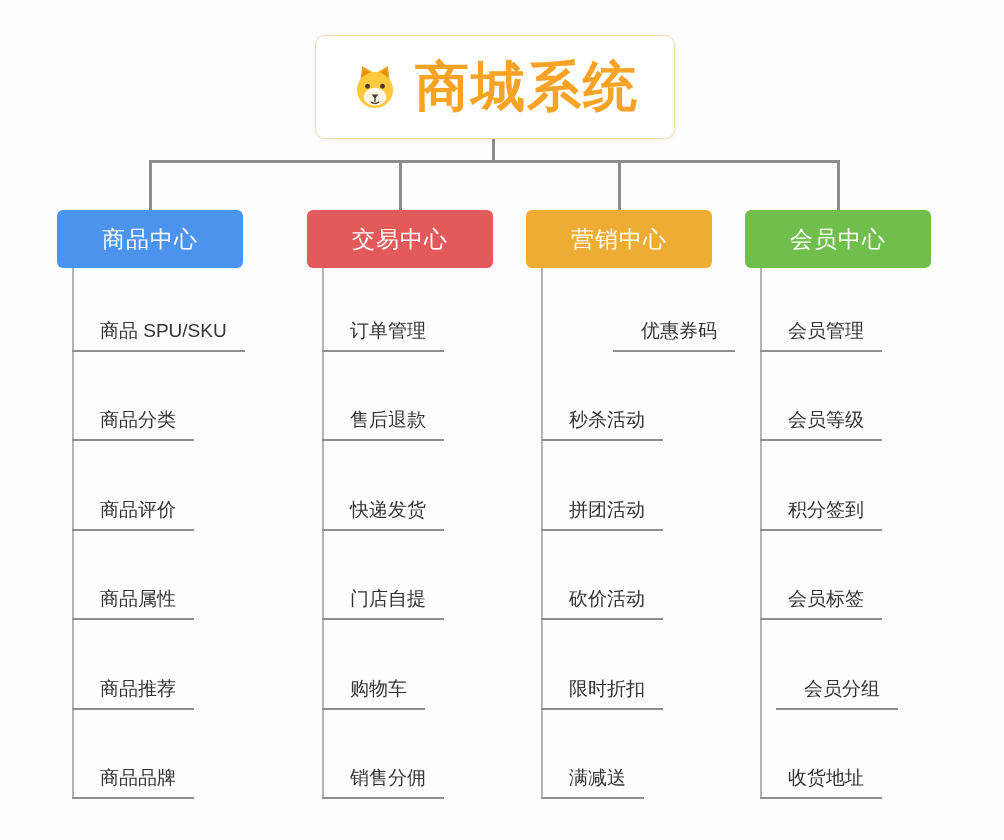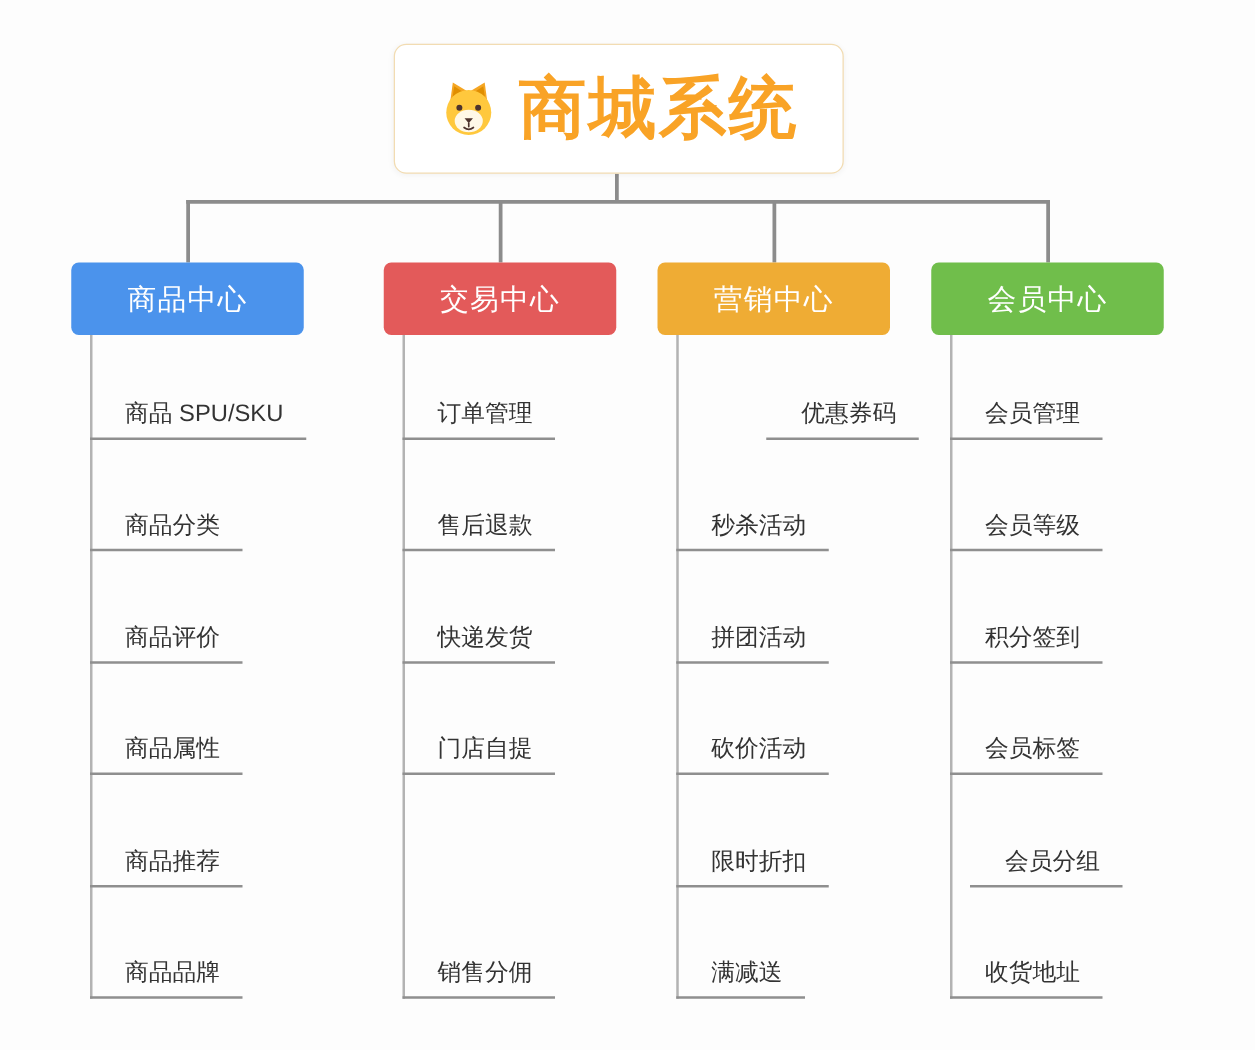--- a/index.html
+++ b/index.html
@@ -86,20 +86,21 @@
   <div class="leaf" style="left:72px; top:582px;">商品属性</div>
   <div class="leaf" style="left:72px; top:672px;text-align:right;">商品推荐</div>
   <div class="leaf" style="left:72px; top:761px;">商品品牌</div>
 
   <div class="branch-header" style="left: 307px; background-color: rgb(227, 90, 90);">交易中心</div>
   <div class="trunk" style="left:322px;"></div>
   <div class="leaf" style="left:322px; top:314px;">订单管理</div>
   <div class="leaf" style="left:322px; top:403px;">售后退款</div>
   <div class="leaf" style="left:322px; top:493px;">快递发货</div>
   <div class="leaf" style="left:322px; top:582px;">门店自提</div>
+  <div class="leaf" style="left:322px; top:672px;">购物车</div>
   <div class="leaf" style="left:322px; top:761px;">销售分佣</div>
 
   <div class="branch-header" style="left: 526px; background-color: rgb(239, 172, 52);">营销中心</div>
   <div class="trunk" style="left:541px;"></div>
   <div class="leaf" style="left:570px; top:314px;margin-left:43px;">优惠券码</div>
   <div class="leaf" style="left:541px; top:403px;">秒杀活动</div>
   <div class="leaf" style="left:541px; top:493px;">拼团活动</div>
   <div class="leaf" style="left:541px; top:582px;">砍价活动</div>
   <div class="leaf" style="left:541px; top:672px;">限时折扣</div>
   <div class="leaf" style="left:541px; top:761px;">满减送</div>

